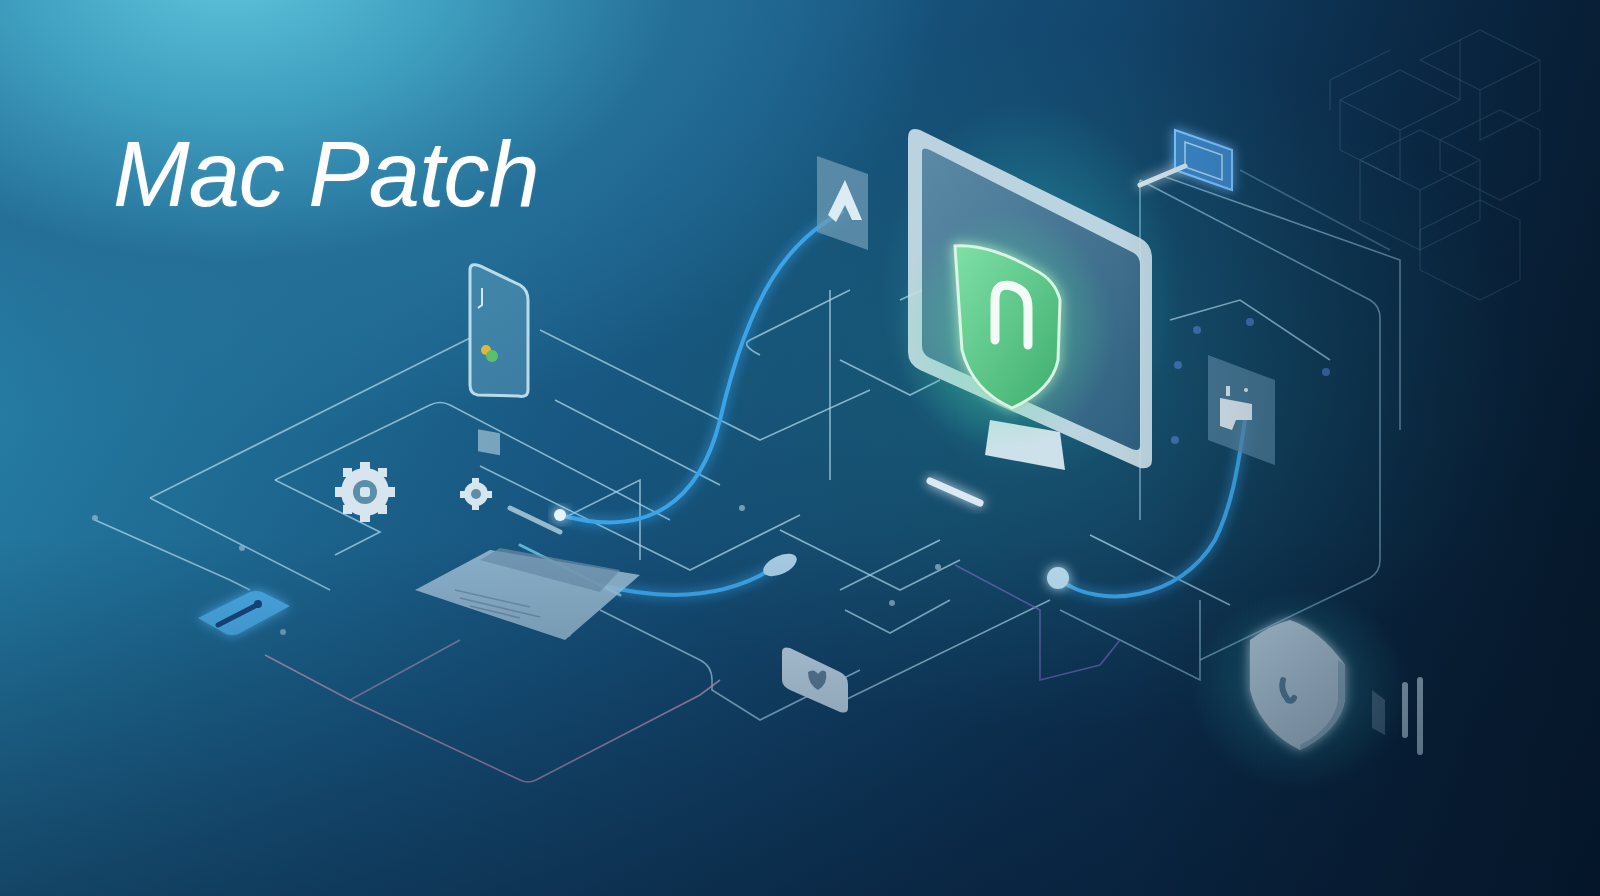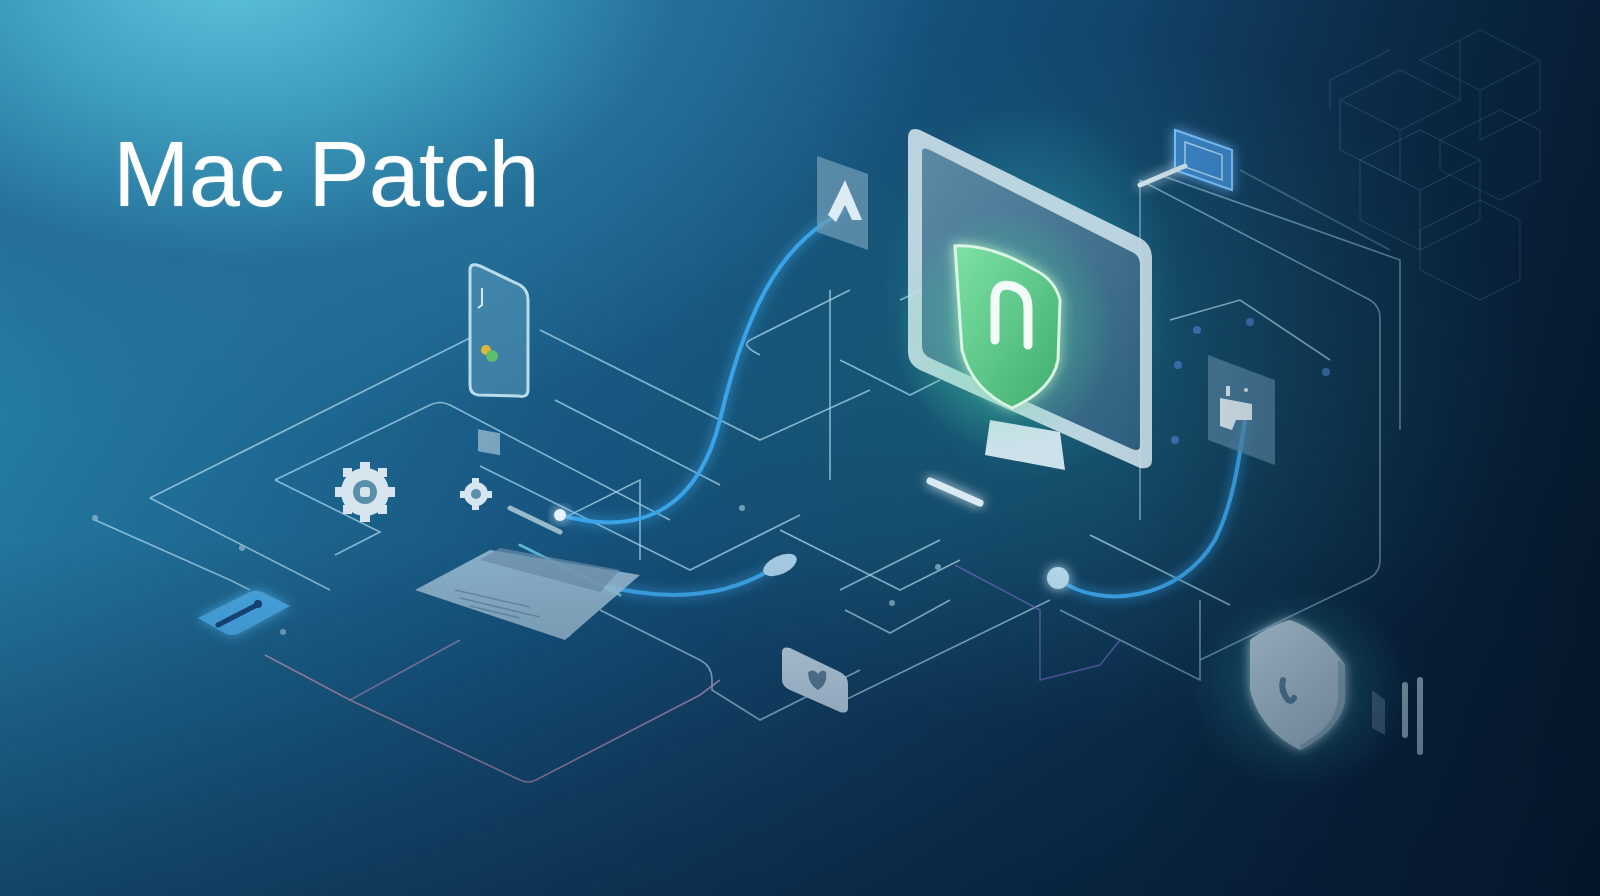--- a/index.html
+++ b/index.html
@@ -9,21 +9,21 @@
     background:
       radial-gradient(ellipse 900px 600px at 230px -40px, #5fc6dd 0%, #3f9fbf 25%, #246f98 50%, rgba(20,70,110,0) 80%),
       radial-gradient(ellipse 700px 500px at 1050px 380px, rgba(30,110,130,0.55) 0%, rgba(20,70,100,0) 70%),
       linear-gradient(120deg, #2a8ab0 0%, #17557f 40%, #0d3152 70%, #061a2c 100%);
   }
   .vignette { position: absolute; inset: 0;
     background: linear-gradient(to bottom, rgba(0,0,0,0) 60%, rgba(6,24,48,0.45) 100%),
                 linear-gradient(to right, rgba(0,0,0,0) 70%, rgba(3,14,28,0.45) 100%); }
   .title { position: absolute; left: 113px; top: 128px; margin: 0;
     font-size: 92px; font-weight: 400; color: #ffffff; letter-spacing: -1px;
-    line-height: 1; text-shadow: 0 0 2px rgba(255,255,255,0.2); }
+    line-height: 1; text-shadow: 0 0 2px rgba(255,255,255,0.2); font-style: italic; }
   svg.scene { position: absolute; left: 0; top: 0; width: 1600px; height: 896px; }
 </style>
 </head>
 <body>
 
 <div class="bg"></div>
 
 <svg class="scene" viewBox="0 0 1600 896">
   <defs>
     <filter id="glow" x="-50%" y="-50%" width="200%" height="200%">

